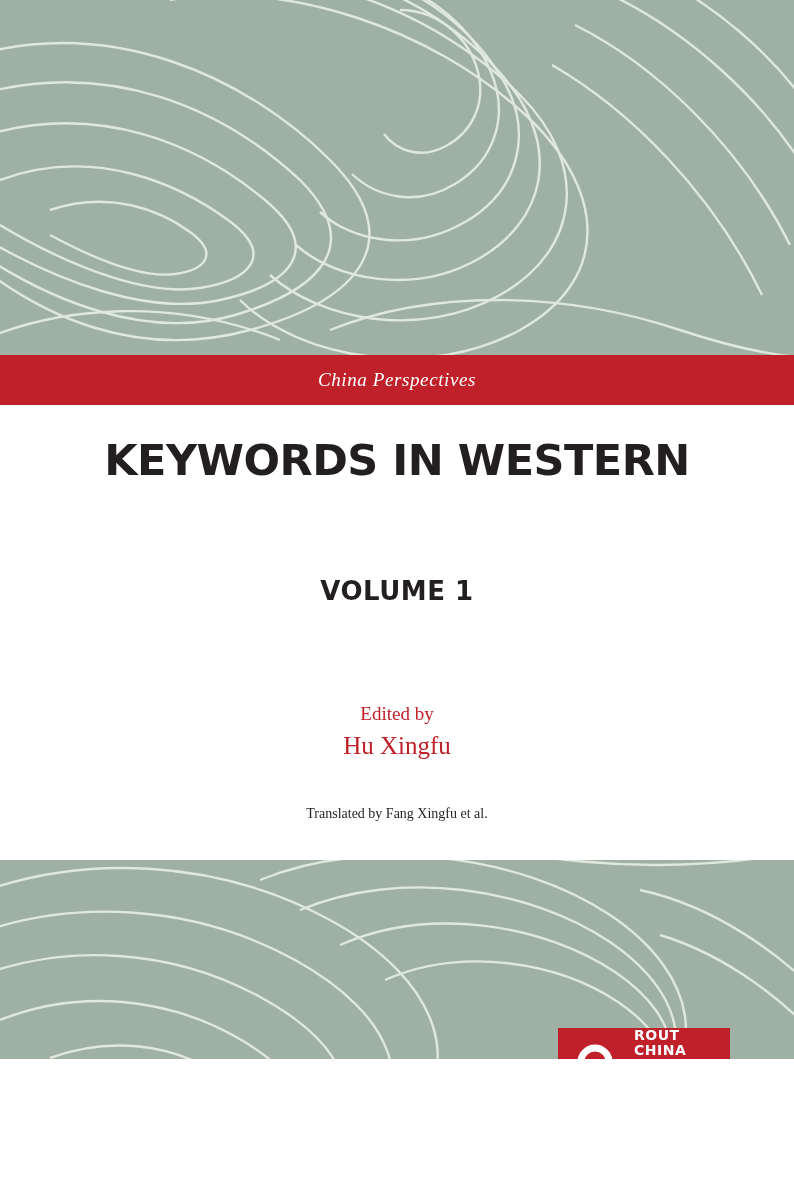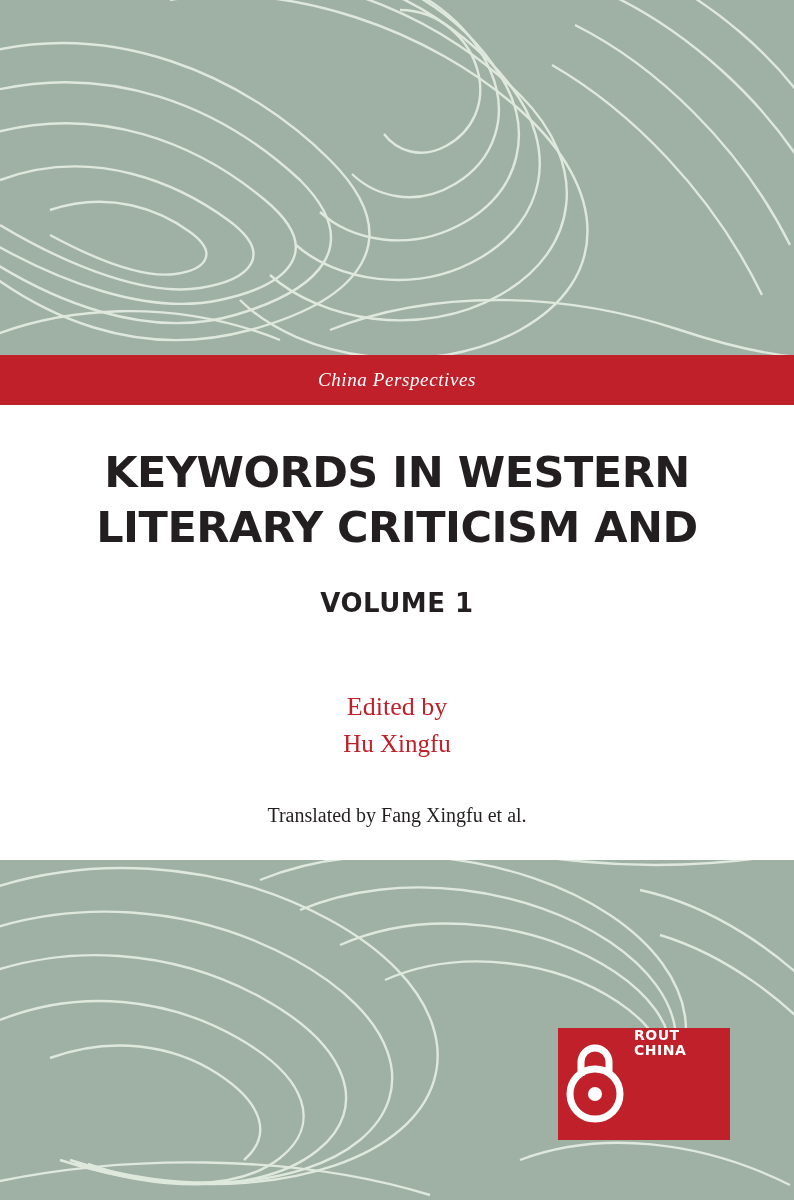--- a/index.html
+++ b/index.html
@@ -3,21 +3,21 @@
 <meta charset="utf-8">
 <style>
   html, body {
     margin: 0;
     padding: 0;
     background: #ffffff;
   }
   .cover {
     position: relative;
     width: 794px;
-    height: 1200px;
+    height: 1059px;
     overflow: hidden;
     background: #9fb0a4;
     font-family: "Liberation Sans", sans-serif;
     text-decoration: underline;
   }
   .bg-svg {
     position: absolute;
     top: 0; left: 0;
     width: 794px;
     height: 1200px;
@@ -54,47 +54,47 @@
     text-align: center;
   }
   .main-title {
     font-family: "DejaVu Sans", sans-serif;
     font-weight: bold;
     font-size: 43px;
     line-height: 1.28;
     color: #231f20;
     letter-spacing: -0.5px;
     text-transform: uppercase;
-    margin: 12px;
+    margin: 0;
   }
   .volume {
     font-family: "DejaVu Sans", sans-serif;
     font-weight: bold;
     font-size: 26px;
     color: #231f20;
     letter-spacing: 0.5px;
     margin-top: 33px;
     text-transform: uppercase;
   }
   .edited-by {
     font-family: "Liberation Serif", serif;
-    font-size: 26px;
+    font-size: 19px;
     color: #c0202a;
-    margin-top: 70px;
+    margin-top: 94px;
     line-height: 1.45;
   }
   .editor-name {
     font-family: "Liberation Serif", serif;
     font-size: 25px;
     color: #c0202a;
     line-height: 1.45;
   }
   .translator {
     font-family: "Liberation Serif", serif;
-    font-size: 20px;
+    font-size: 14px;
     color: #231f20;
     margin-top: 42px;
   }
   
   .logo {
     position: absolute;
     left: 558px;
     top: 1028px;
     width: 172px;
     height: 112px;
@@ -170,21 +170,21 @@
     </g>
   </svg>
 
   <div class="series-band">
     <div class="series-text">China Perspectives</div>
   </div>
 
   <div class="title-block">
     <h1 class="main-title">
       <span>KEYWORDS IN WESTERN</span><br>
-      <span>LITERARY CRITICISM AND</span><br>
+      <br>
     </h1>
     <div class="volume">VOLUME 1</div>
     <div class="edited-by">Edited by</div>
     <div class="editor-name">Hu Xingfu</div>
     <div class="translator">Translated by Fang Xingfu et al.</div>
   </div>
 
   <div class="logo">
     <div class="logo-mark">
       <svg viewBox="0 0 74 112" width="74" height="112">

